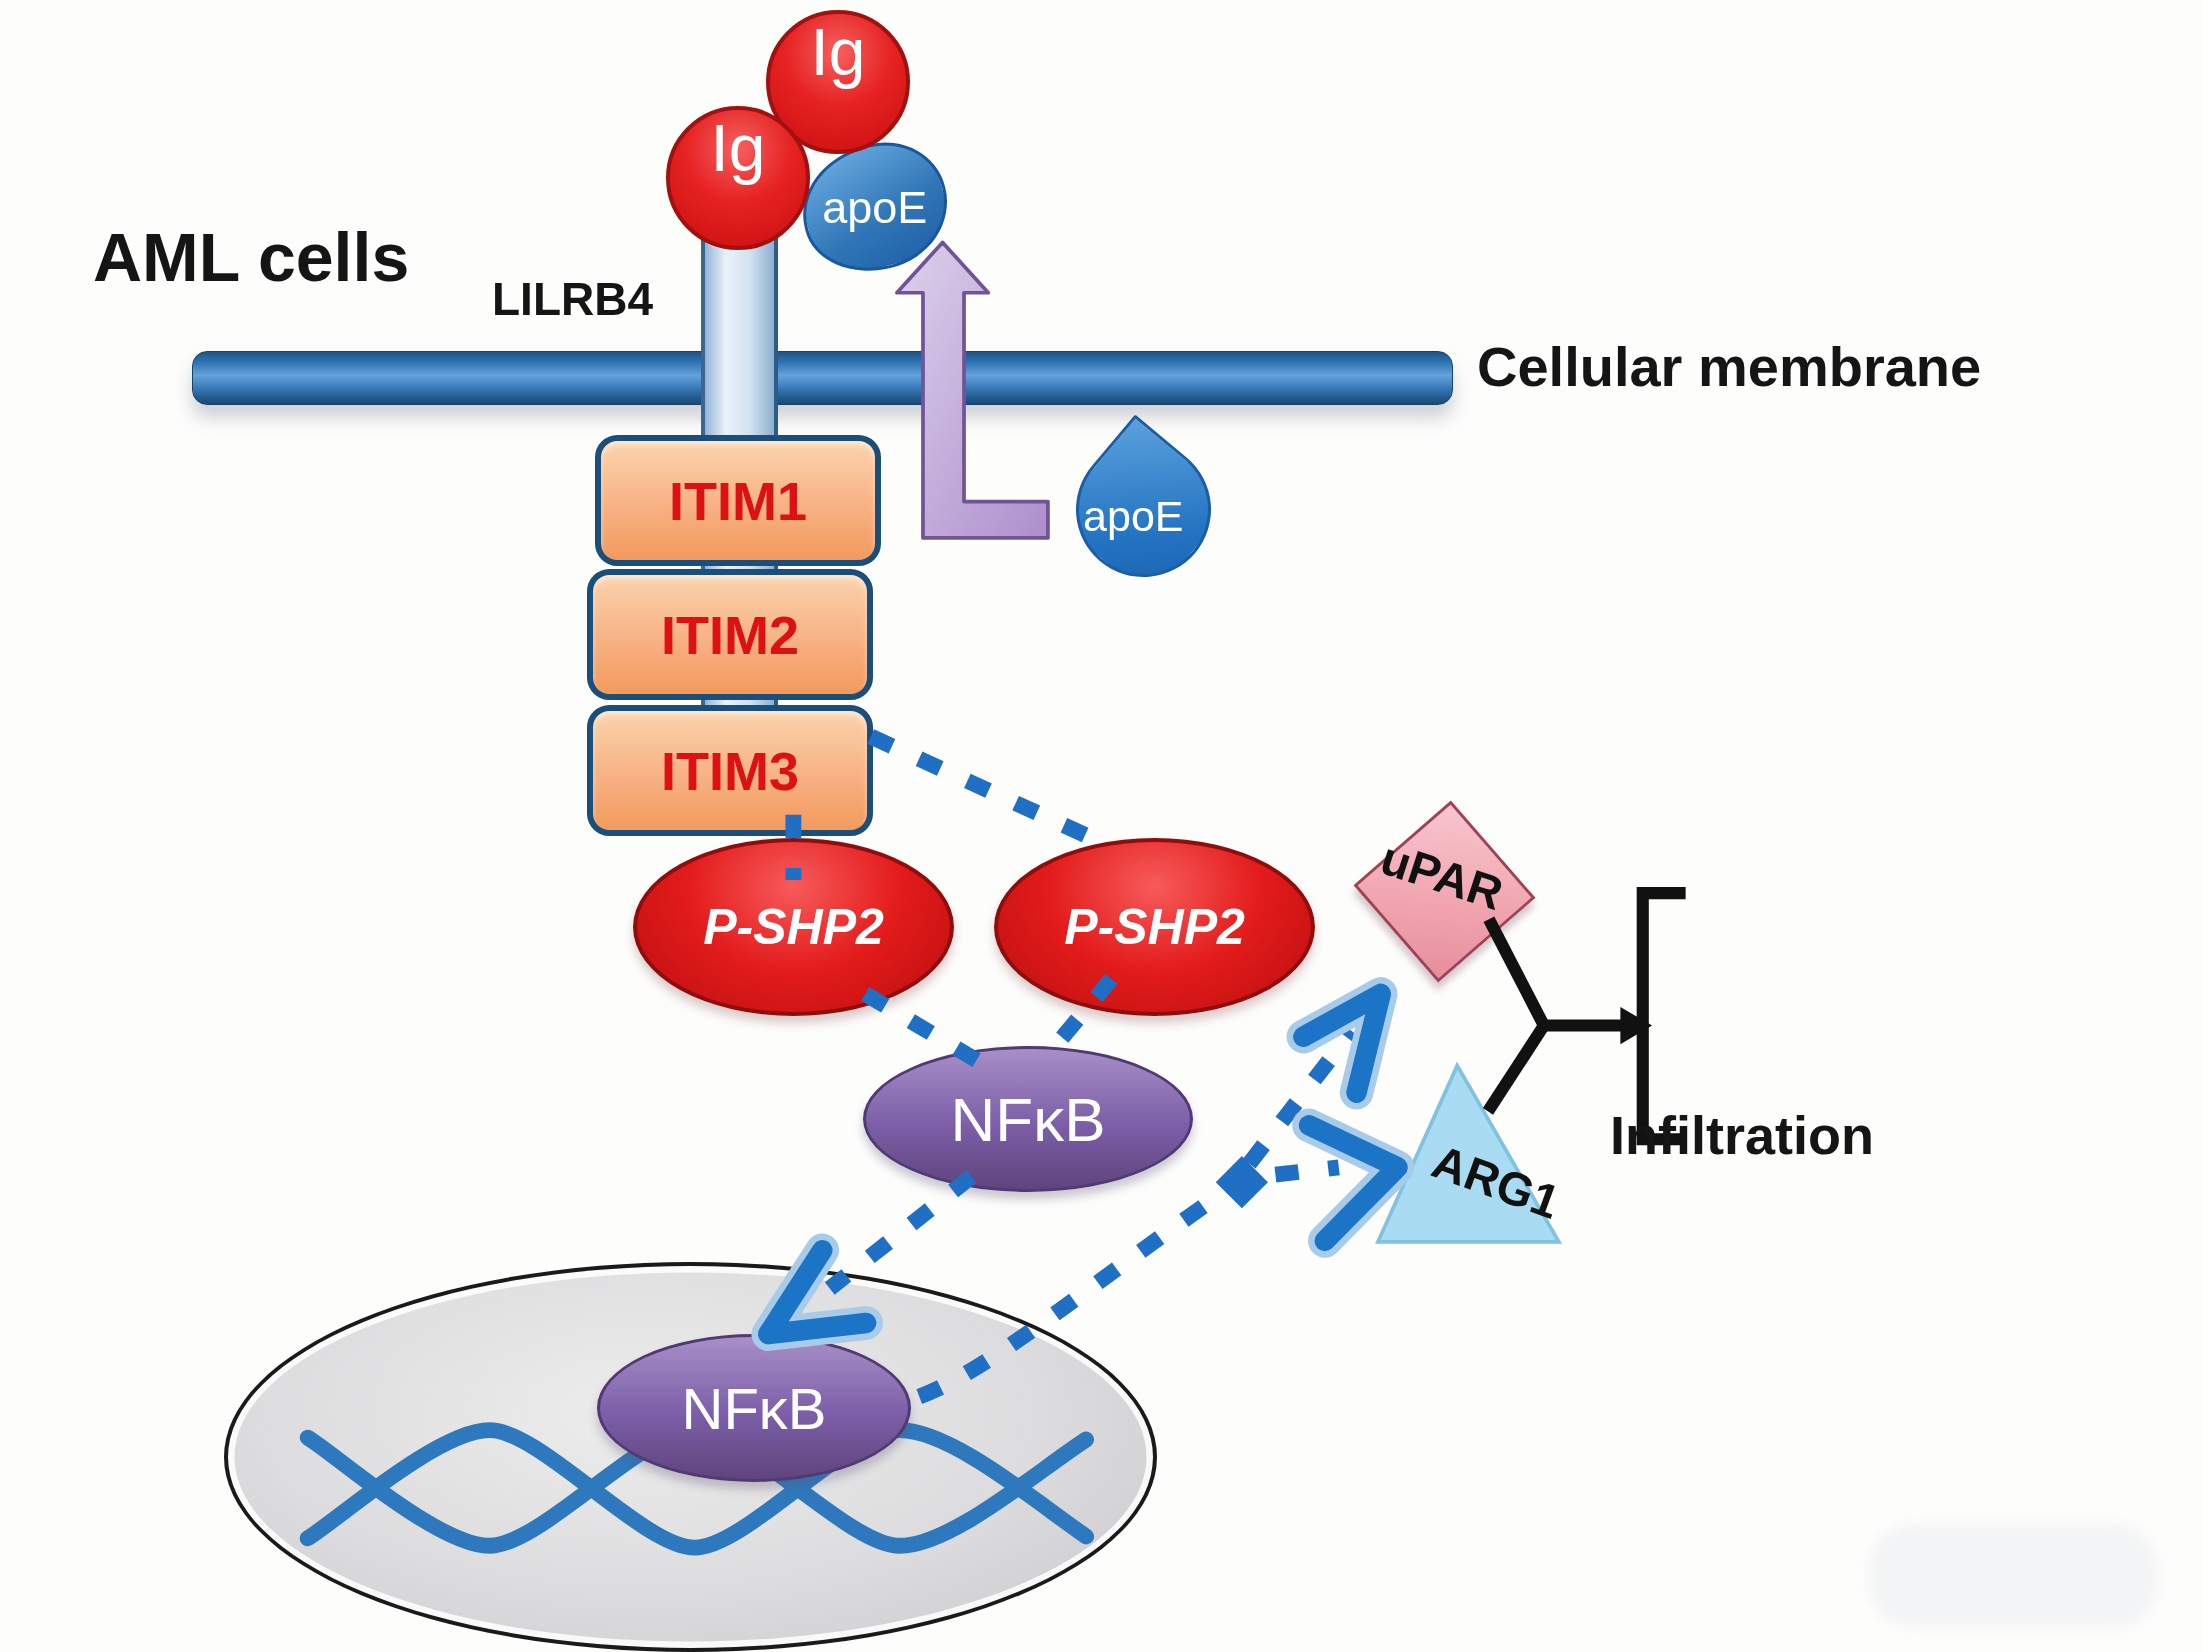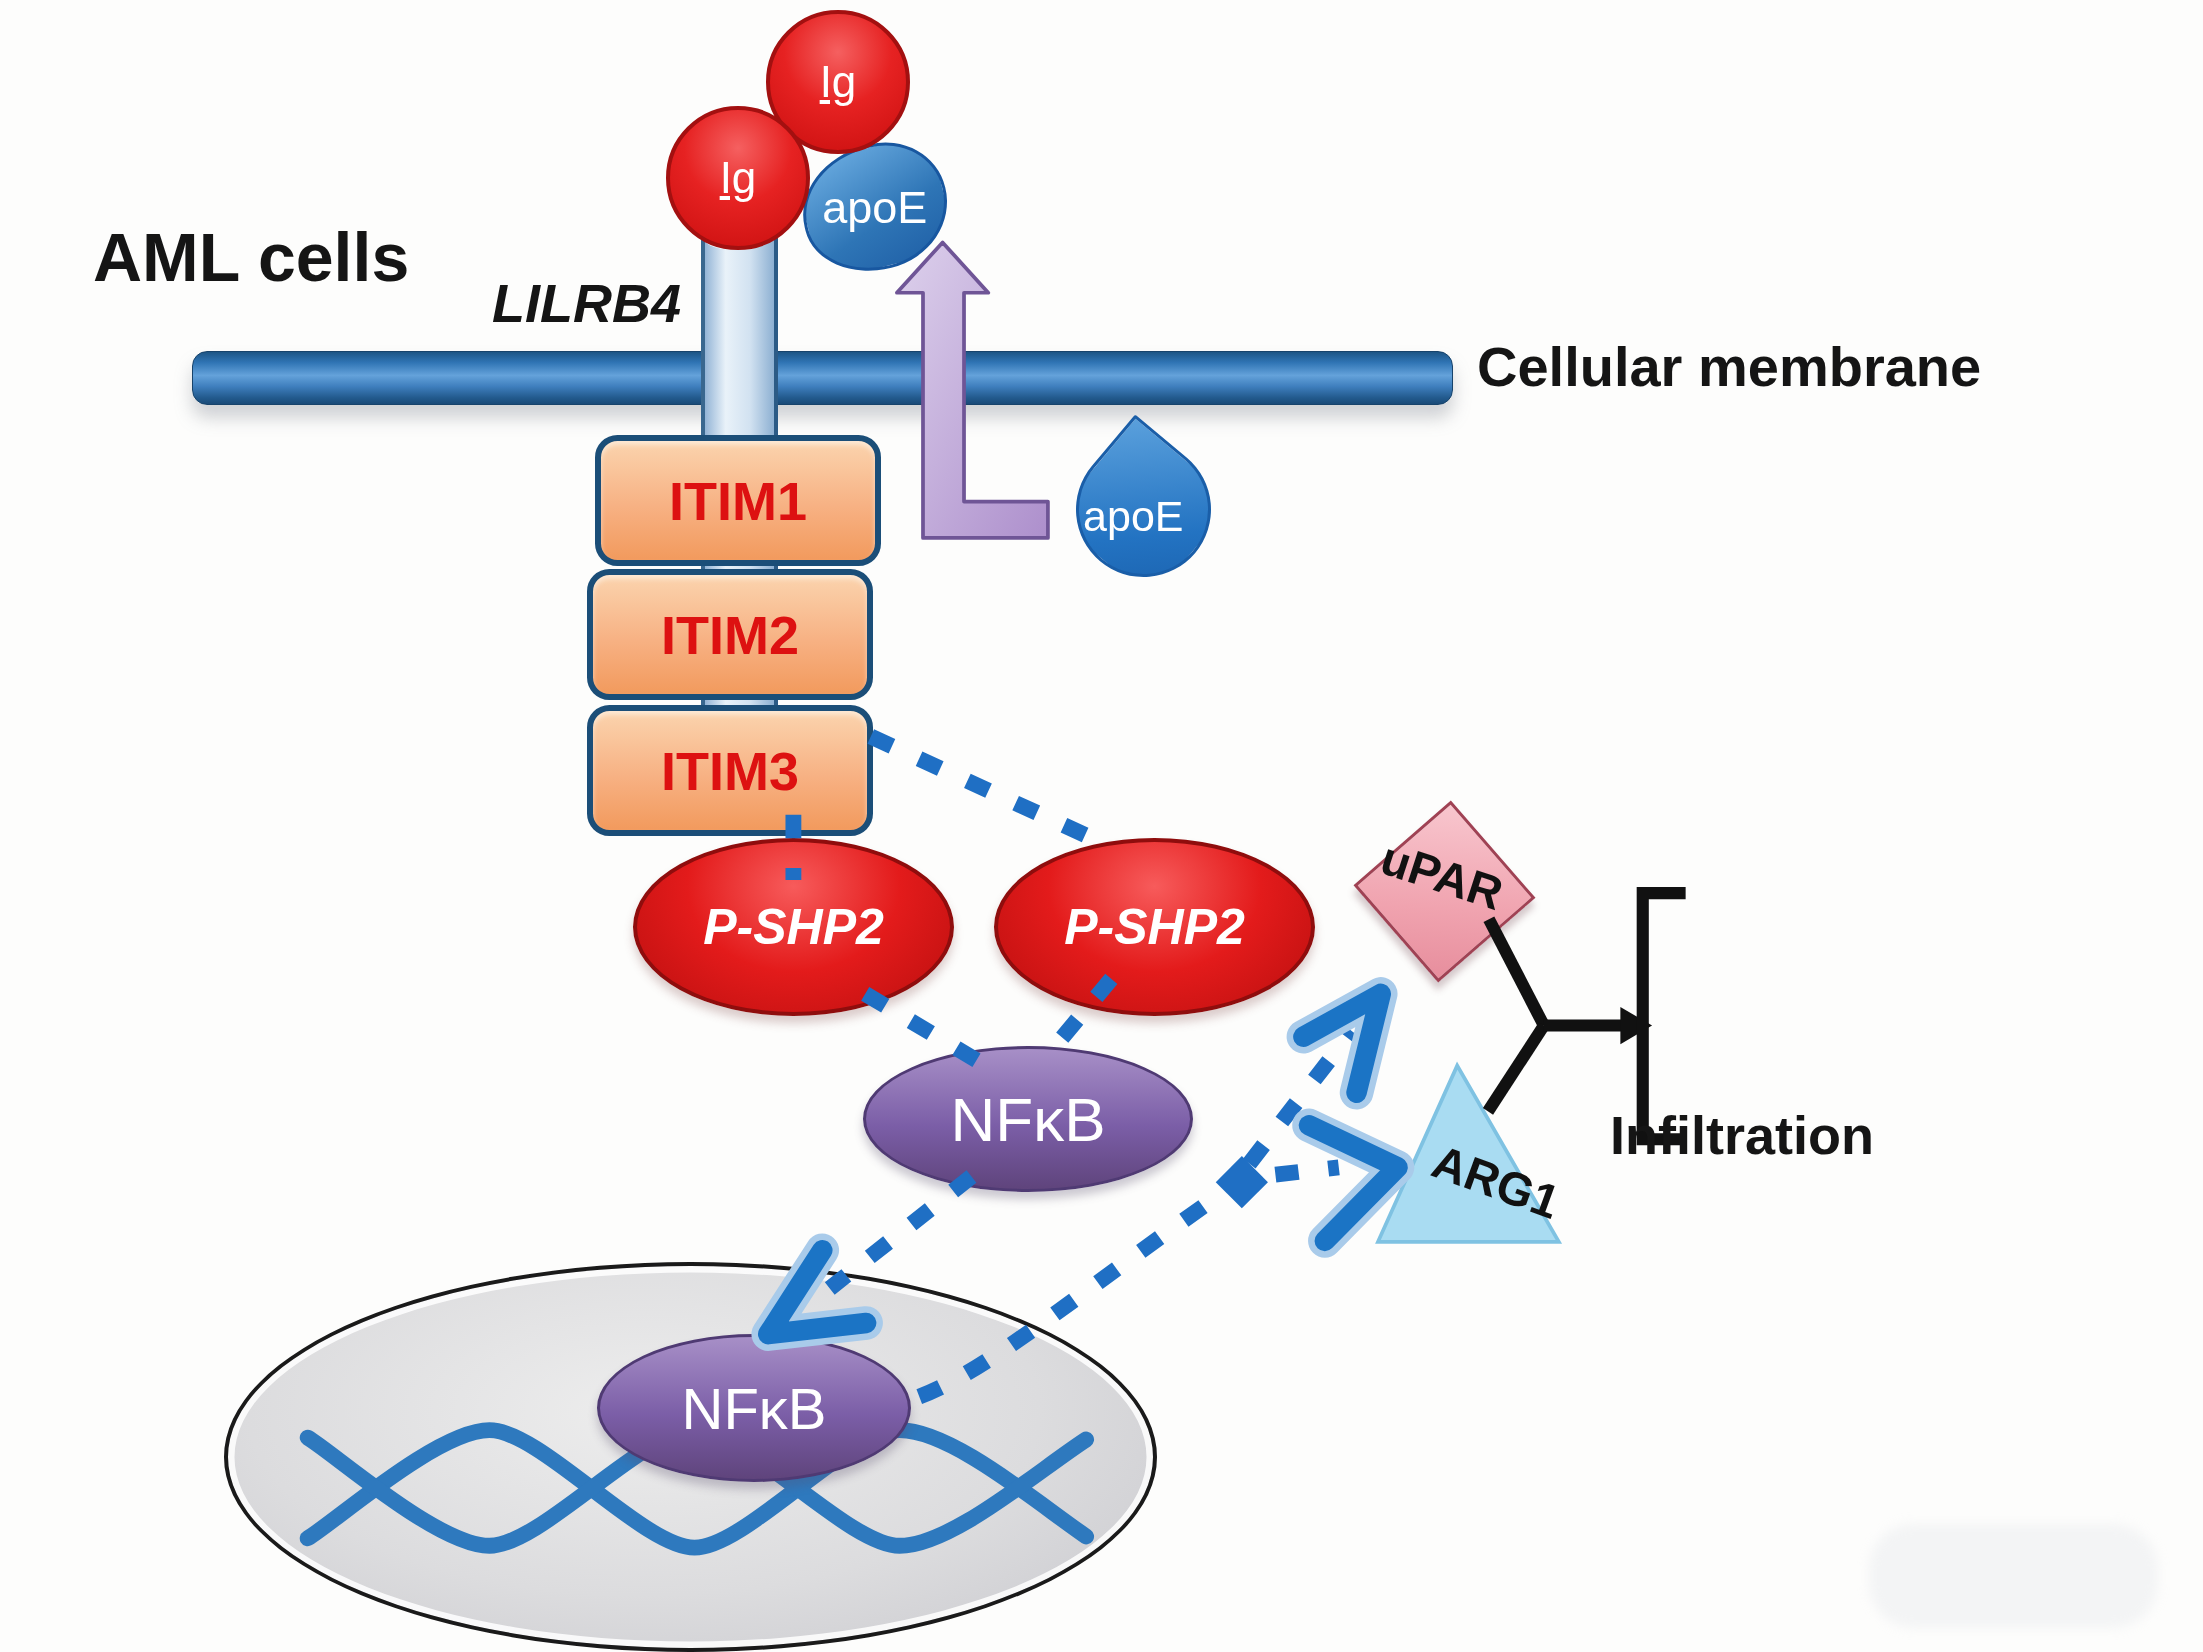--- a/index.html
+++ b/index.html
@@ -5,21 +5,21 @@
   html,body{margin:0;padding:0;background:#ffffff;width:2204px;height:1653px;overflow:hidden;}
   .stage{position:relative;width:2204px;height:1653px;background:#fdfdfc;font-family:"Liberation Sans",sans-serif;}
   .abs{position:absolute;}
   svg.layer{position:absolute;left:0;top:0;width:2204px;height:1653px;pointer-events:none;}
   #svg-under{z-index:2;}
   #svg-over{z-index:6;}
 
   
   .lbl{position:absolute;color:#151515;font-weight:bold;white-space:nowrap;z-index:7;}
   .lbl-aml{left:93px;top:218px;font-size:68px;}
-  .lbl-lilrb4{left:492px;top:272px;font-size:54px;font-style:italic;}
+  .lbl-lilrb4{left:492px;top:272px;font-size:46px;}
   .lbl-membrane{left:1477px;top:334px;font-size:56px;}
   .lbl-tcell{left:1685px;top:846px;font-size:54px;}
   .lbl-infiltration{left:1610px;top:1104px;font-size:54px;}
 
   
   .membrane{left:192px;top:351px;width:1259px;height:52px;border-radius:15px;z-index:2;
     background:linear-gradient(180deg,#1d5585 0%,#2f74b4 20%,#64a2da 45%,#3f7fbe 66%,#225a8d 88%,#1a4a77 100%);
     border:1.9px solid #17436b;box-shadow:0 13px 17px rgba(135,140,150,0.38);}
 
   
@@ -31,21 +31,21 @@
   
   .itim{left:587px;width:274px;height:119px;border:6.5px solid #1b4e78;border-radius:22.4px;z-index:3;
     background:linear-gradient(180deg,#fbd4ae 0%,#f7b183 55%,#f29a5d 100%);
     display:flex;align-items:center;justify-content:center;
     font-size:54px;font-weight:bold;color:#dd1111;box-shadow:inset 0 3.7px 5.6px rgba(255,255,255,.5);}
   .itim1{top:435px;margin-left:8px;} .itim2{top:569px;justify-content:center;} .itim3{top:705px;}
 
   
   .ig{width:136px;height:136px;border-radius:50%;border:4.7px solid #a31010;
     background:radial-gradient(circle at 50% 28%,#f56060 0%,#e62222 45%,#c90e0e 100%);
-    display:flex;align-items:center;justify-content:center;color:#fff;font-size:44px;text-decoration:underline;}
+    display:flex;justify-content:center;color:#fff;font-size:66px;}
   .ig-top{left:766px;top:10.3px;z-index:4;}
   .ig-low{left:666px;top:106px;z-index:5;}
 
   
   .apoe-top{left:802px;top:145px;width:140px;height:119px;z-index:3;
     border-radius:58% 46% 52% 54%/55% 50% 55% 48%;transform:rotate(-14deg);
     border:3.7px solid #1857a0;background:linear-gradient(160deg,#6fb0e4 0%,#2e75b6 60%,#1f5fa6 100%);
     display:flex;align-items:center;justify-content:center;}
   .apoe-top span{transform:rotate(14deg);color:#fff;font-size:45px;}
   .apoe-drop{left:1076px;top:442px;width:129px;height:129px;z-index:3;

